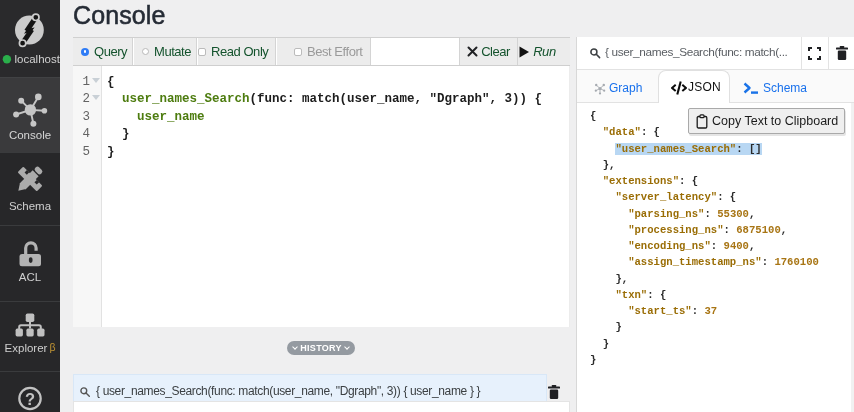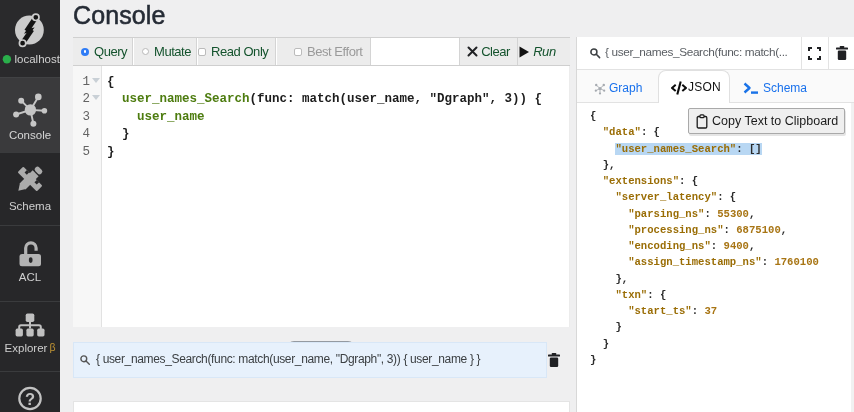--- a/index.html
+++ b/index.html
@@ -26,21 +26,21 @@
 #editor { position:absolute; left:73px; top:66px; width:497px; height:261px; background:#fff; box-shadow:inset -1px 0 0 #ececec; }
 #gutter { position:absolute; left:0; top:0; width:29px; height:261px; background:#f7f7f7; border-right:1px solid #e2e2e2; }
 #lnums { position:absolute; top:8px; left:0; width:17px; text-align:right; font-family:"Liberation Mono", monospace; font-size:12.5px; line-height:17.4px; color:#636363; }
 #code { position:absolute; left:34px; top:8px; font-family:"Liberation Mono", monospace; font-size:12.5px; font-weight:bold; line-height:17.4px; color:#1c1c1c; white-space:pre; }
 .cblue { color:#4d7c0f; }
 .fold { position:absolute; width:0; height:0; border-left:4px solid transparent; border-right:4px solid transparent; border-top:5px solid #c9d0d6; }
 
 
 .chev { width:4px; height:4px; border-right:1.6px solid #fff; border-bottom:1.6px solid #fff; transform:rotate(45deg); display:inline-block; vertical-align:2.5px; }
 #hpill { position:absolute; left:287px; top:341px; width:68px; height:14px; background:#949aa1; border-radius:7px; color:#fff; font-size:9px; font-weight:bold; text-align:center; line-height:14px; letter-spacing:0.3px; }
-#hrow1 { position:absolute; left:73px; top:342px; width:474px; height:36px; background:#e7f1fc; border:1px solid #d8e7f7; }
+#hrow1 { position:absolute; left:73px; top:374px; width:474px; height:36px; background:#e7f1fc; border:1px solid #d8e7f7; }
 #hrow2 { position:absolute; left:73px; top:401px; width:497px; height:11px; background:#fff; border:1px solid #e4e4e4; border-bottom:none; }
 #htext { position:absolute; left:22px; top:8.5px; white-space:nowrap; font-size:12px; letter-spacing:-0.35px; color:#3c4043; }
 
 
 #rpanel { position:absolute; left:576px; top:37px; width:278px; height:375px; background:#000000; border-left:1px solid #d8d8d8; }
 #rsearch { position:absolute; left:0; top:0; width:278px; height:33px; background:#fff; border-bottom:1px solid #e2e2e2; }
 #rstext { position:absolute; left:28px; top:8px; font-size:11.8px; letter-spacing:-0.35px; color:#5a5e63; white-space:nowrap; }
 .rsep { position:absolute; top:0; width:1px; height:32px; background:#e3e3e3; }
 #rtabs { position:absolute; left:0; top:33px; width:278px; height:33px; background:#fafafa; border-bottom:1px solid #e2e2e2; }
 .tabtxt { font-size:12px; letter-spacing:0px; color:#1971ec; }

